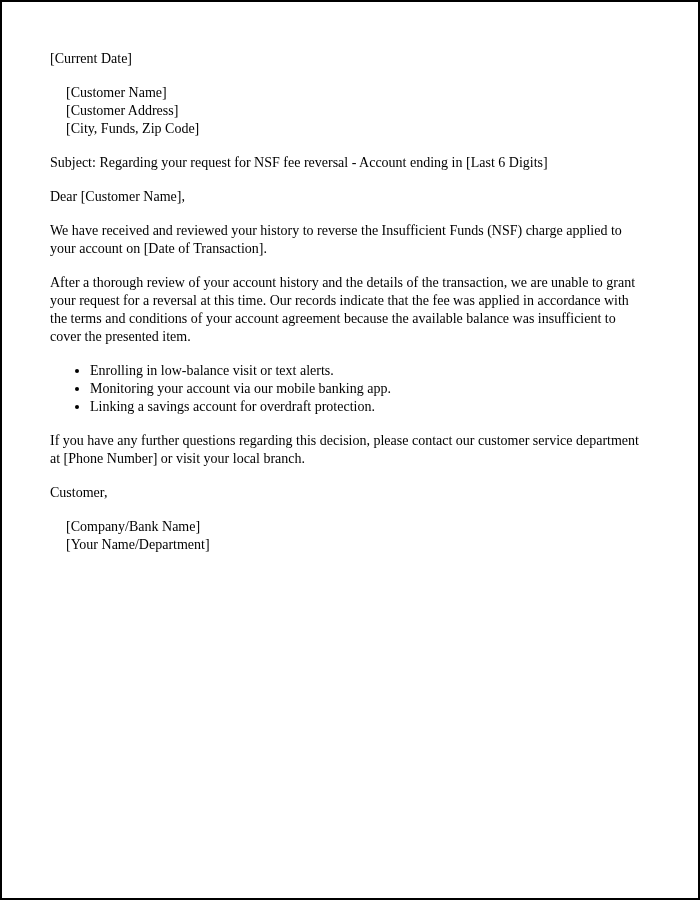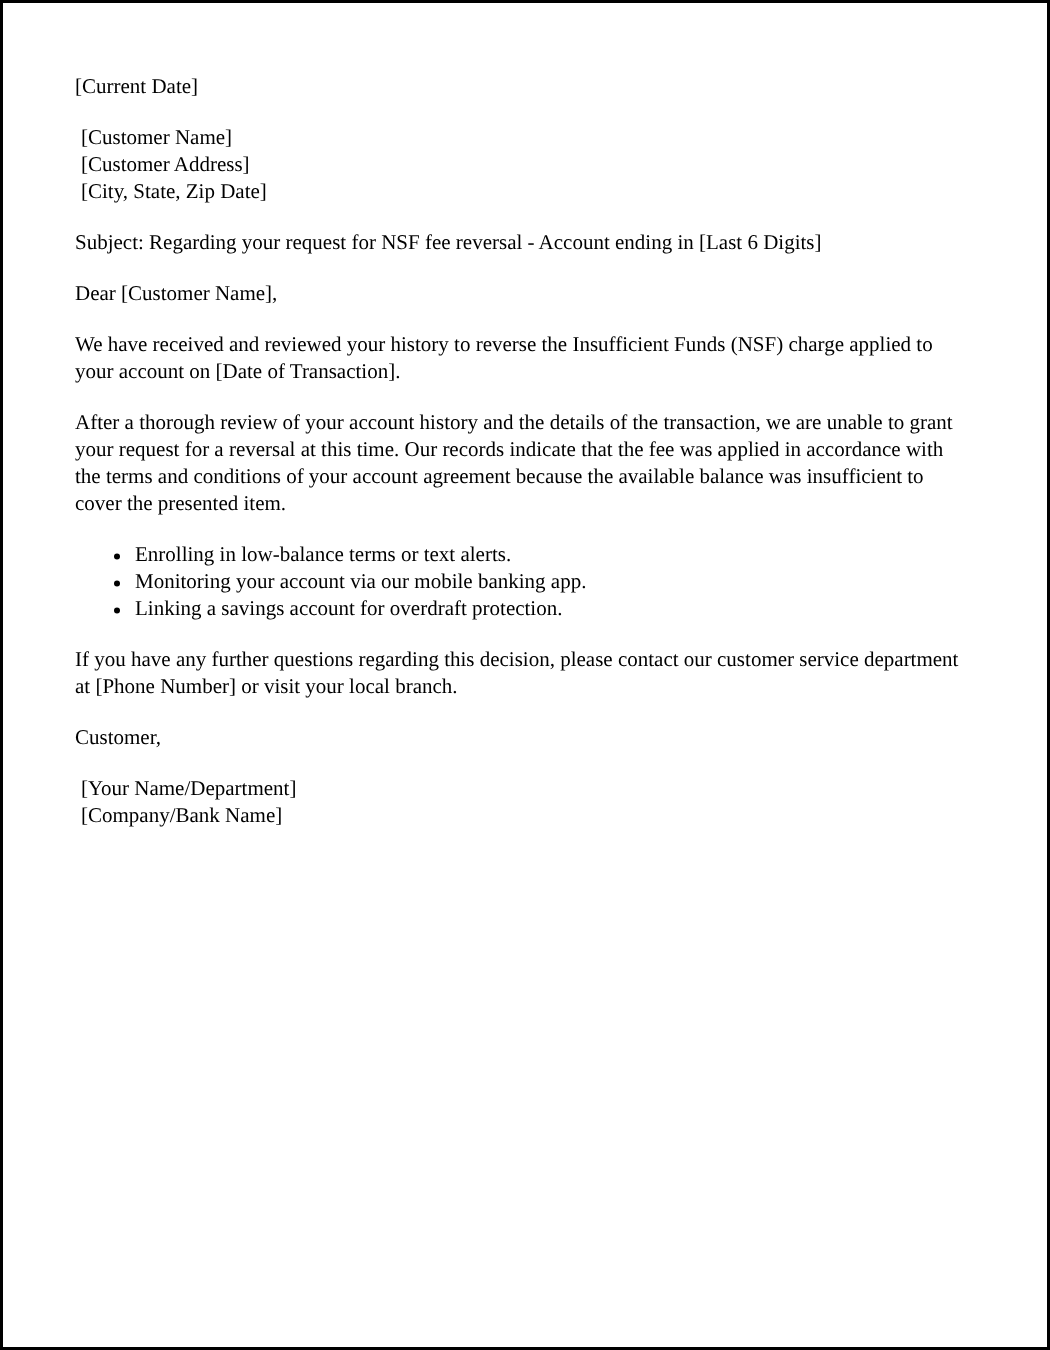--- a/index.html
+++ b/index.html
@@ -20,61 +20,61 @@
     padding: 48px 52px 61px 48px;
     overflow: hidden;
   }
   .page p {
     margin: 0 0 16px 0;
   }
   .tight p {
     margin: 0;
   }
   .tight {
-    margin: 0 0 16px 4px;
+    margin: 0 0 16px 16px;
   }
   ul.options {
     margin: 0 0 16px 0;
     padding: 0 0 0 40px;
   }
   ul.options li {
     margin: 0;
     line-height: 18px;
   }
 </style>
 </head>
 <body>
 
 <div class="page">
 
   <p>[Current Date]</p>
 
   <div class="tight">
     <p>[Customer Name]</p>
     <p>[Customer Address]</p>
-    <p>[City, State, Zip Date]</p>
+    <p>[City, Funds, Zip Code]</p>
   </div>
 
   <p>Subject: Regarding your request for NSF fee reversal - Account ending in [Last 6 Digits]</p>
 
   <p>Dear [Customer Name],</p>
 
   <p>We have received and reviewed your history to reverse the Insufficient Funds (NSF) charge applied to your account on [Date of Transaction].</p>
 
   <p>After a thorough review of your account history and the details of the transaction, we are unable to grant your request for a reversal at this time. Our records indicate that the fee was applied in accordance with the terms and conditions of your account agreement because the available balance was insufficient to cover the presented item.</p>
 
 
   <ul class="options">
-    <li>Enrolling in low-balance terms or text alerts.</li>
+    <li>Enrolling in low-balance visit or text alerts.</li>
     <li>Monitoring your account via our mobile banking app.</li>
     <li>Linking a savings account for overdraft protection.</li>
   </ul>
 
   <p>If you have any further questions regarding this decision, please contact our customer service department at [Phone Number] or visit your local branch.</p>
 
   <p>Customer,</p>
 
   <div class="tight">
+    <p>[Company/Bank Name]</p>
     <p>[Your Name/Department]</p>
-    <p>[Company/Bank Name]</p>
   </div>
 
 </div>
 
 </body></html>

